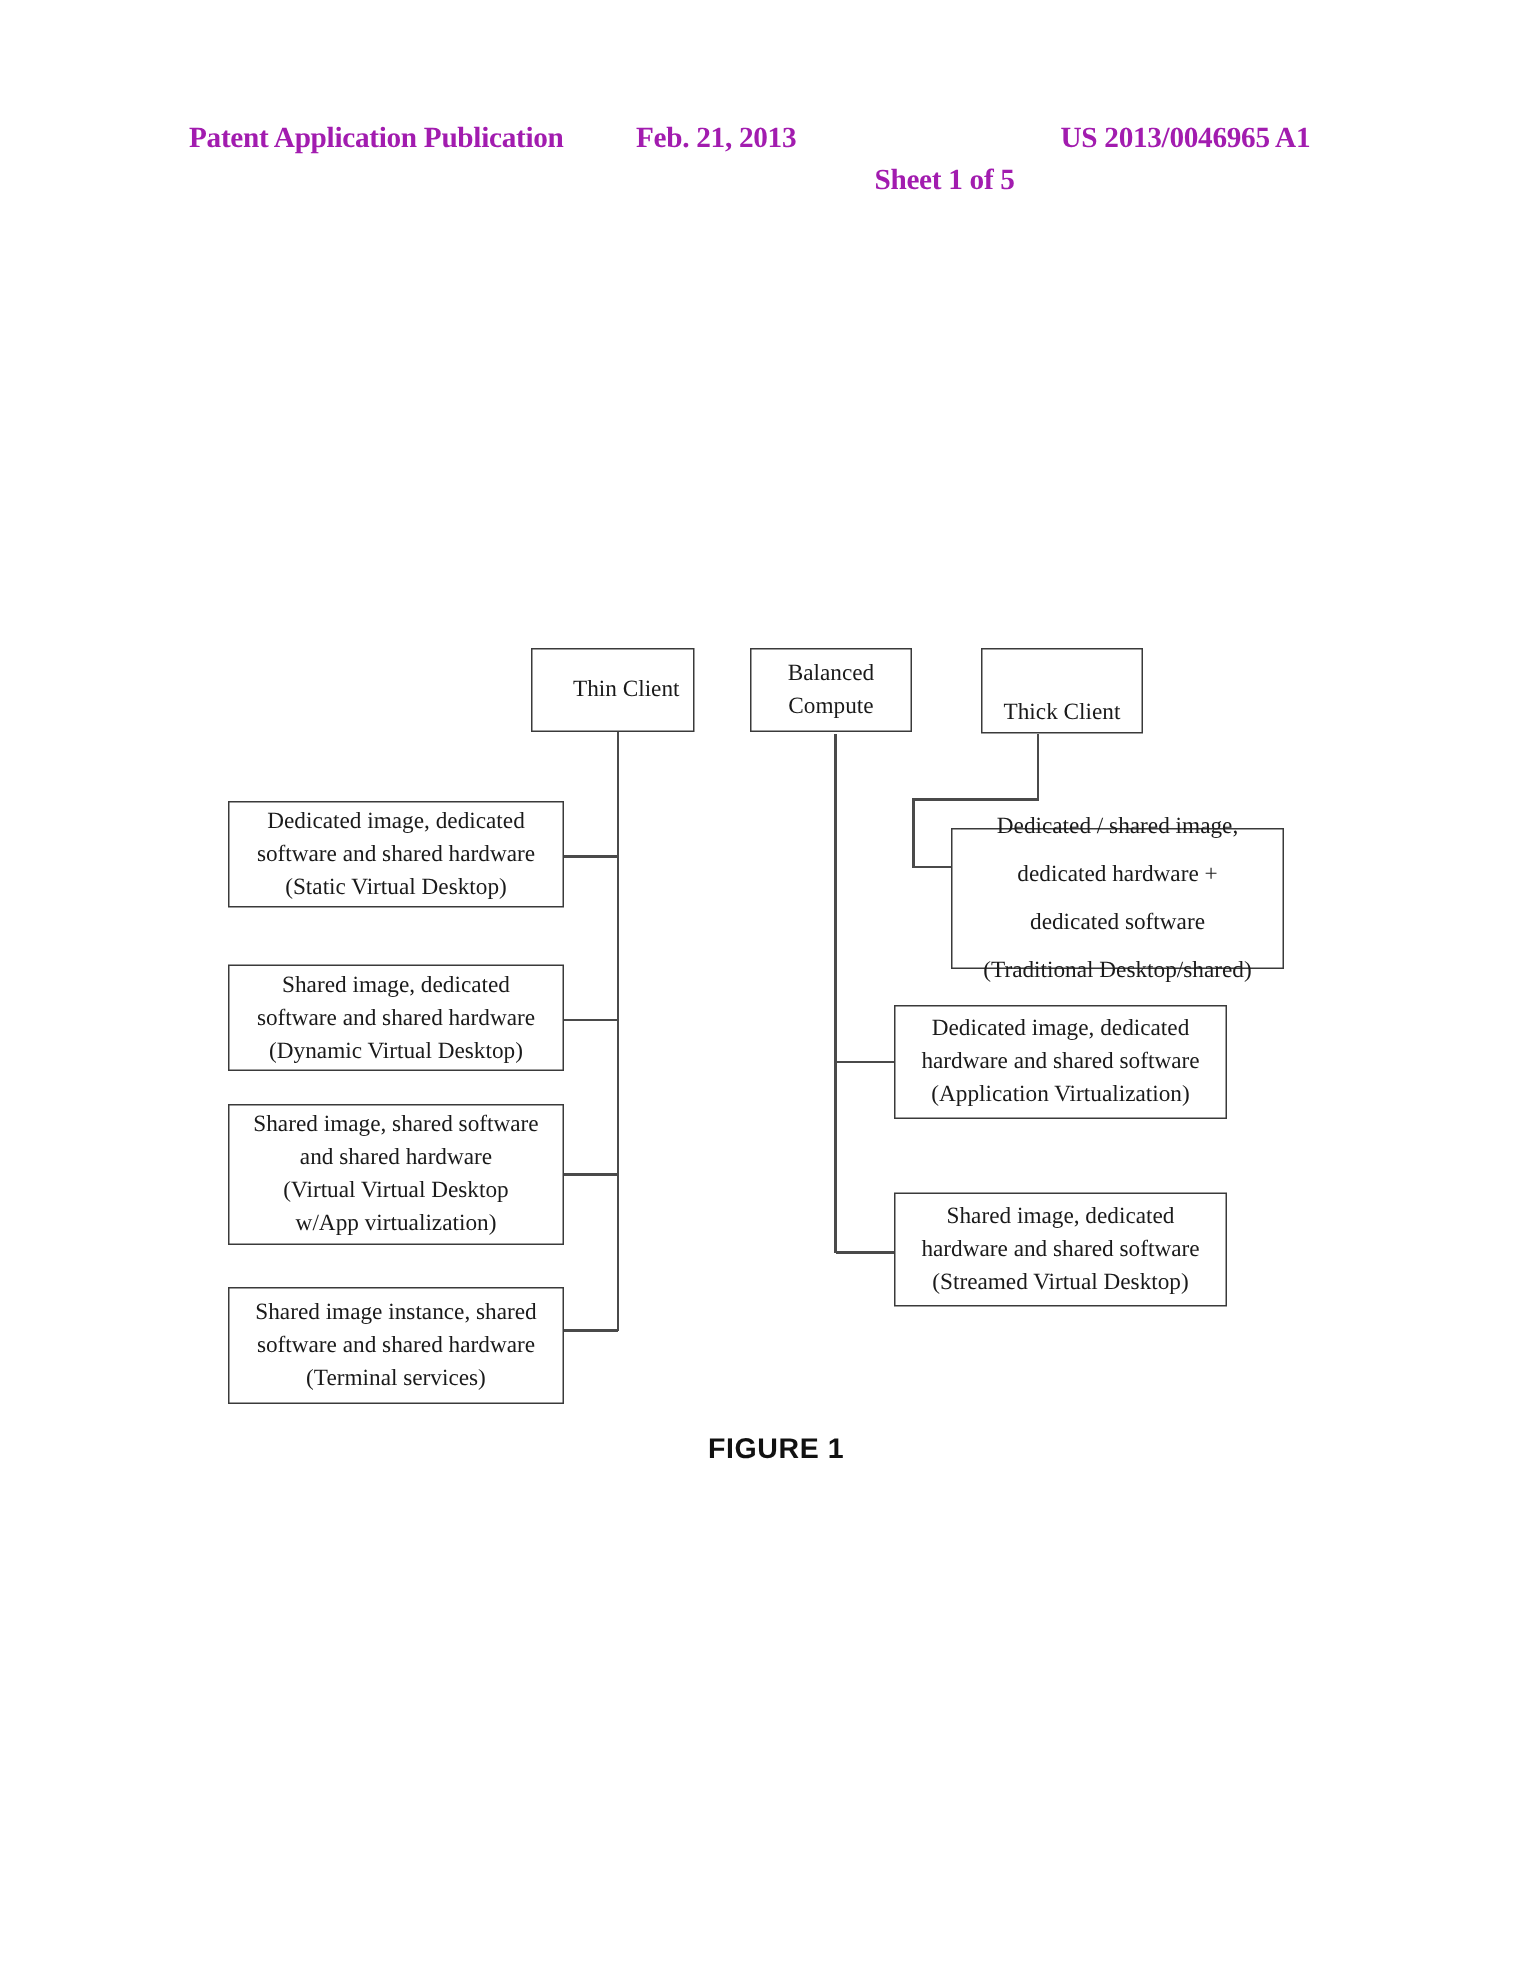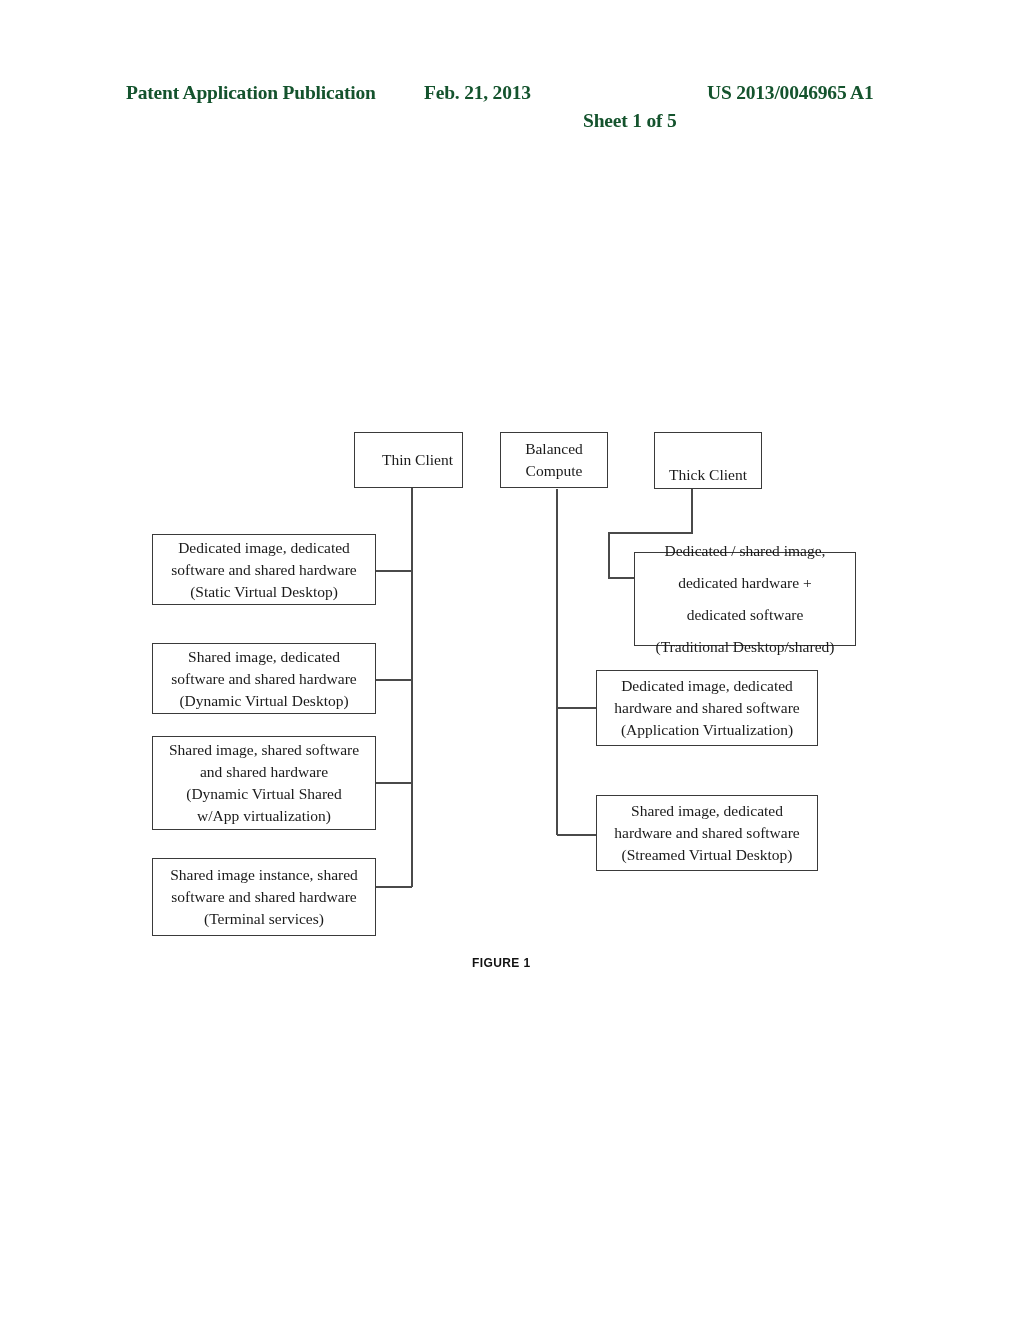--- a/index.html
+++ b/index.html
@@ -25,21 +25,21 @@
     width: 1024px;
     height: 30px;
   }
   .hdr-seg {
     position: absolute;
     font-family: "Liberation Serif", serif;
     font-weight: bold;
     font-size: 19.5px;
     letter-spacing: -0.2px;
     white-space: nowrap;
-    color: #14532d;
+    color: #a21caf;
   }
   #hdr-pub   { left: 126px; top: 0; }
   #hdr-date  { left: 424px; top: 0; }
   #hdr-sheet { left: 583px; top: 0; margin-top: 28px; }
   #hdr-num   { left: 707px; top: 0; }
 
   
   #diagram {
     position: absolute;
     left: 0;
@@ -93,21 +93,21 @@
   #node-application-virtualization { left: 596px; top: 670px; width: 222px; height: 76px; }
   #node-streamed-virtual-desktop { left: 596px; top: 795px; width: 222px; height: 76px; }
 
   
   #figure-caption {
     position: absolute;
     left: 472px;
     top: 956px;
     font-family: "Liberation Sans", sans-serif;
     font-weight: bold;
-    font-size: 12px;
+    font-size: 19px;
     letter-spacing: 0.4px;
     color: #111111;
     white-space: nowrap;
   }
 </style>
 </head>
 <body>
 
 <div id="page">
 
@@ -158,21 +158,21 @@
 
     <div class="node" id="node-dynamic-virtual-desktop">
       <span class="line">Shared image, dedicated</span>
       <span class="line">software and shared hardware</span>
       <span class="line">(Dynamic Virtual Desktop)</span>
     </div>
 
     <div class="node" id="node-dynamic-vd-app-virt">
       <span class="line">Shared image, shared software</span>
       <span class="line">and shared hardware</span>
-      <span class="line">(Dynamic Virtual Shared</span>
+      <span class="line">(Virtual Virtual Desktop</span>
       <span class="line">w/App virtualization)</span>
     </div>
 
     <div class="node" id="node-terminal-services">
       <span class="line">Shared image instance, shared</span>
       <span class="line">software and shared hardware</span>
       <span class="line">(Terminal services)</span>
     </div>
 
     <div class="node" id="node-traditional-desktop">

